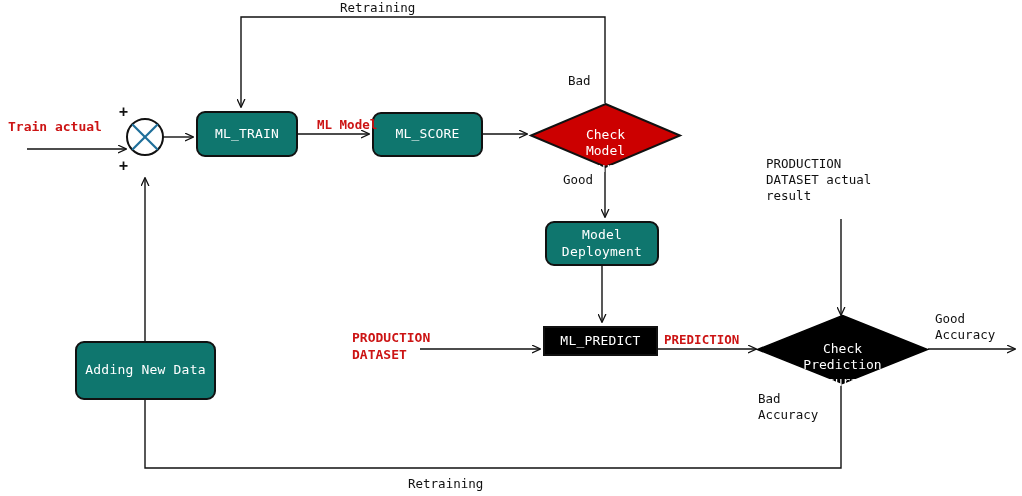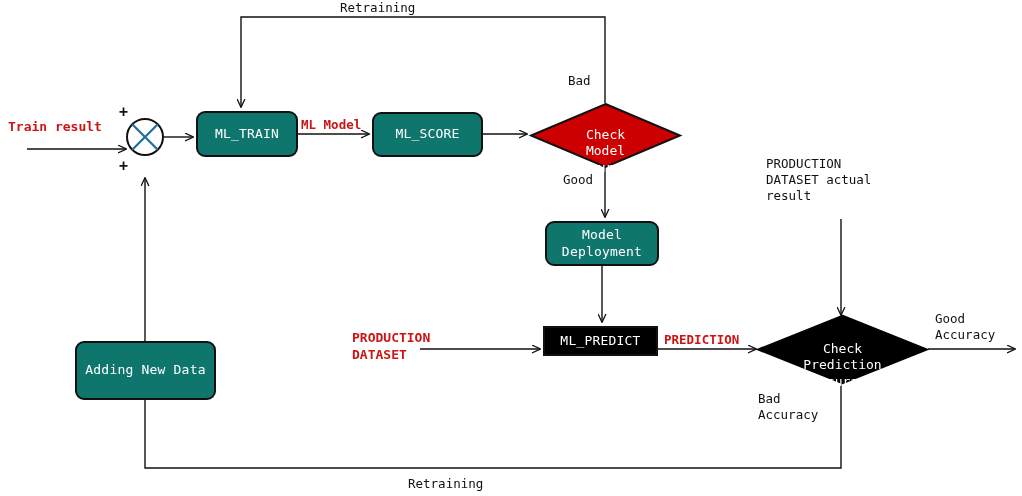--- a/index.html
+++ b/index.html
@@ -178,34 +178,34 @@
     <svg width="171" height="69" viewBox="0 0 171 69" xmlns="http://www.w3.org/2000/svg">
       <polygon points="85.5,0.5 170.5,34.5 85.5,68.5 0.5,34.5" fill="#000000" stroke="#000000" stroke-width="1.5"></polygon>
     </svg>
     <div class="diamond-label">Check
 Prediction
 Accuracy</div>
   </div>
 
   <div class="node box box-red" style="left:75px; top:341px; width:141px; height:59px;">Adding New Data</div>
 
-  <div class="ext-label" style="left:8px; top:119px;">Train result</div>
+  <div class="ext-label" style="left:8px; top:119px;">Train actual</div>
 
   <div class="ext-label" style="left:352px; top:330px;">PRODUCTION
 DATASET</div>
 
   <div class="edge-label" style="left:766px; top:156px; width:150px; color:#111111;">PRODUCTION
 DATASET actual
 result</div>
 
   <div class="edge-label" style="left:340px; top:0px; width:160px;">Retraining</div>
 
   <div class="edge-label" style="left:408px; top:476px; width:160px;">Retraining</div>
 
-  <div class="edge-label red" style="left:301px; top:117px; width:70px;">ML Model</div>
+  <div class="edge-label red" style="left:317px; top:117px; width:70px;">ML Model</div>
 
   <div class="edge-label red" style="left:664px; top:332px; width:84px;">PREDICTION</div>
 
   <div class="edge-label" style="left:568px; top:73px; width:44px;">Bad</div>
 
   <div class="edge-label" style="left:563px; top:172px; width:48px;">Good</div>
 
   <div class="edge-label" style="left:935px; top:311px; width:82px;">Good
 Accuracy</div>
 

